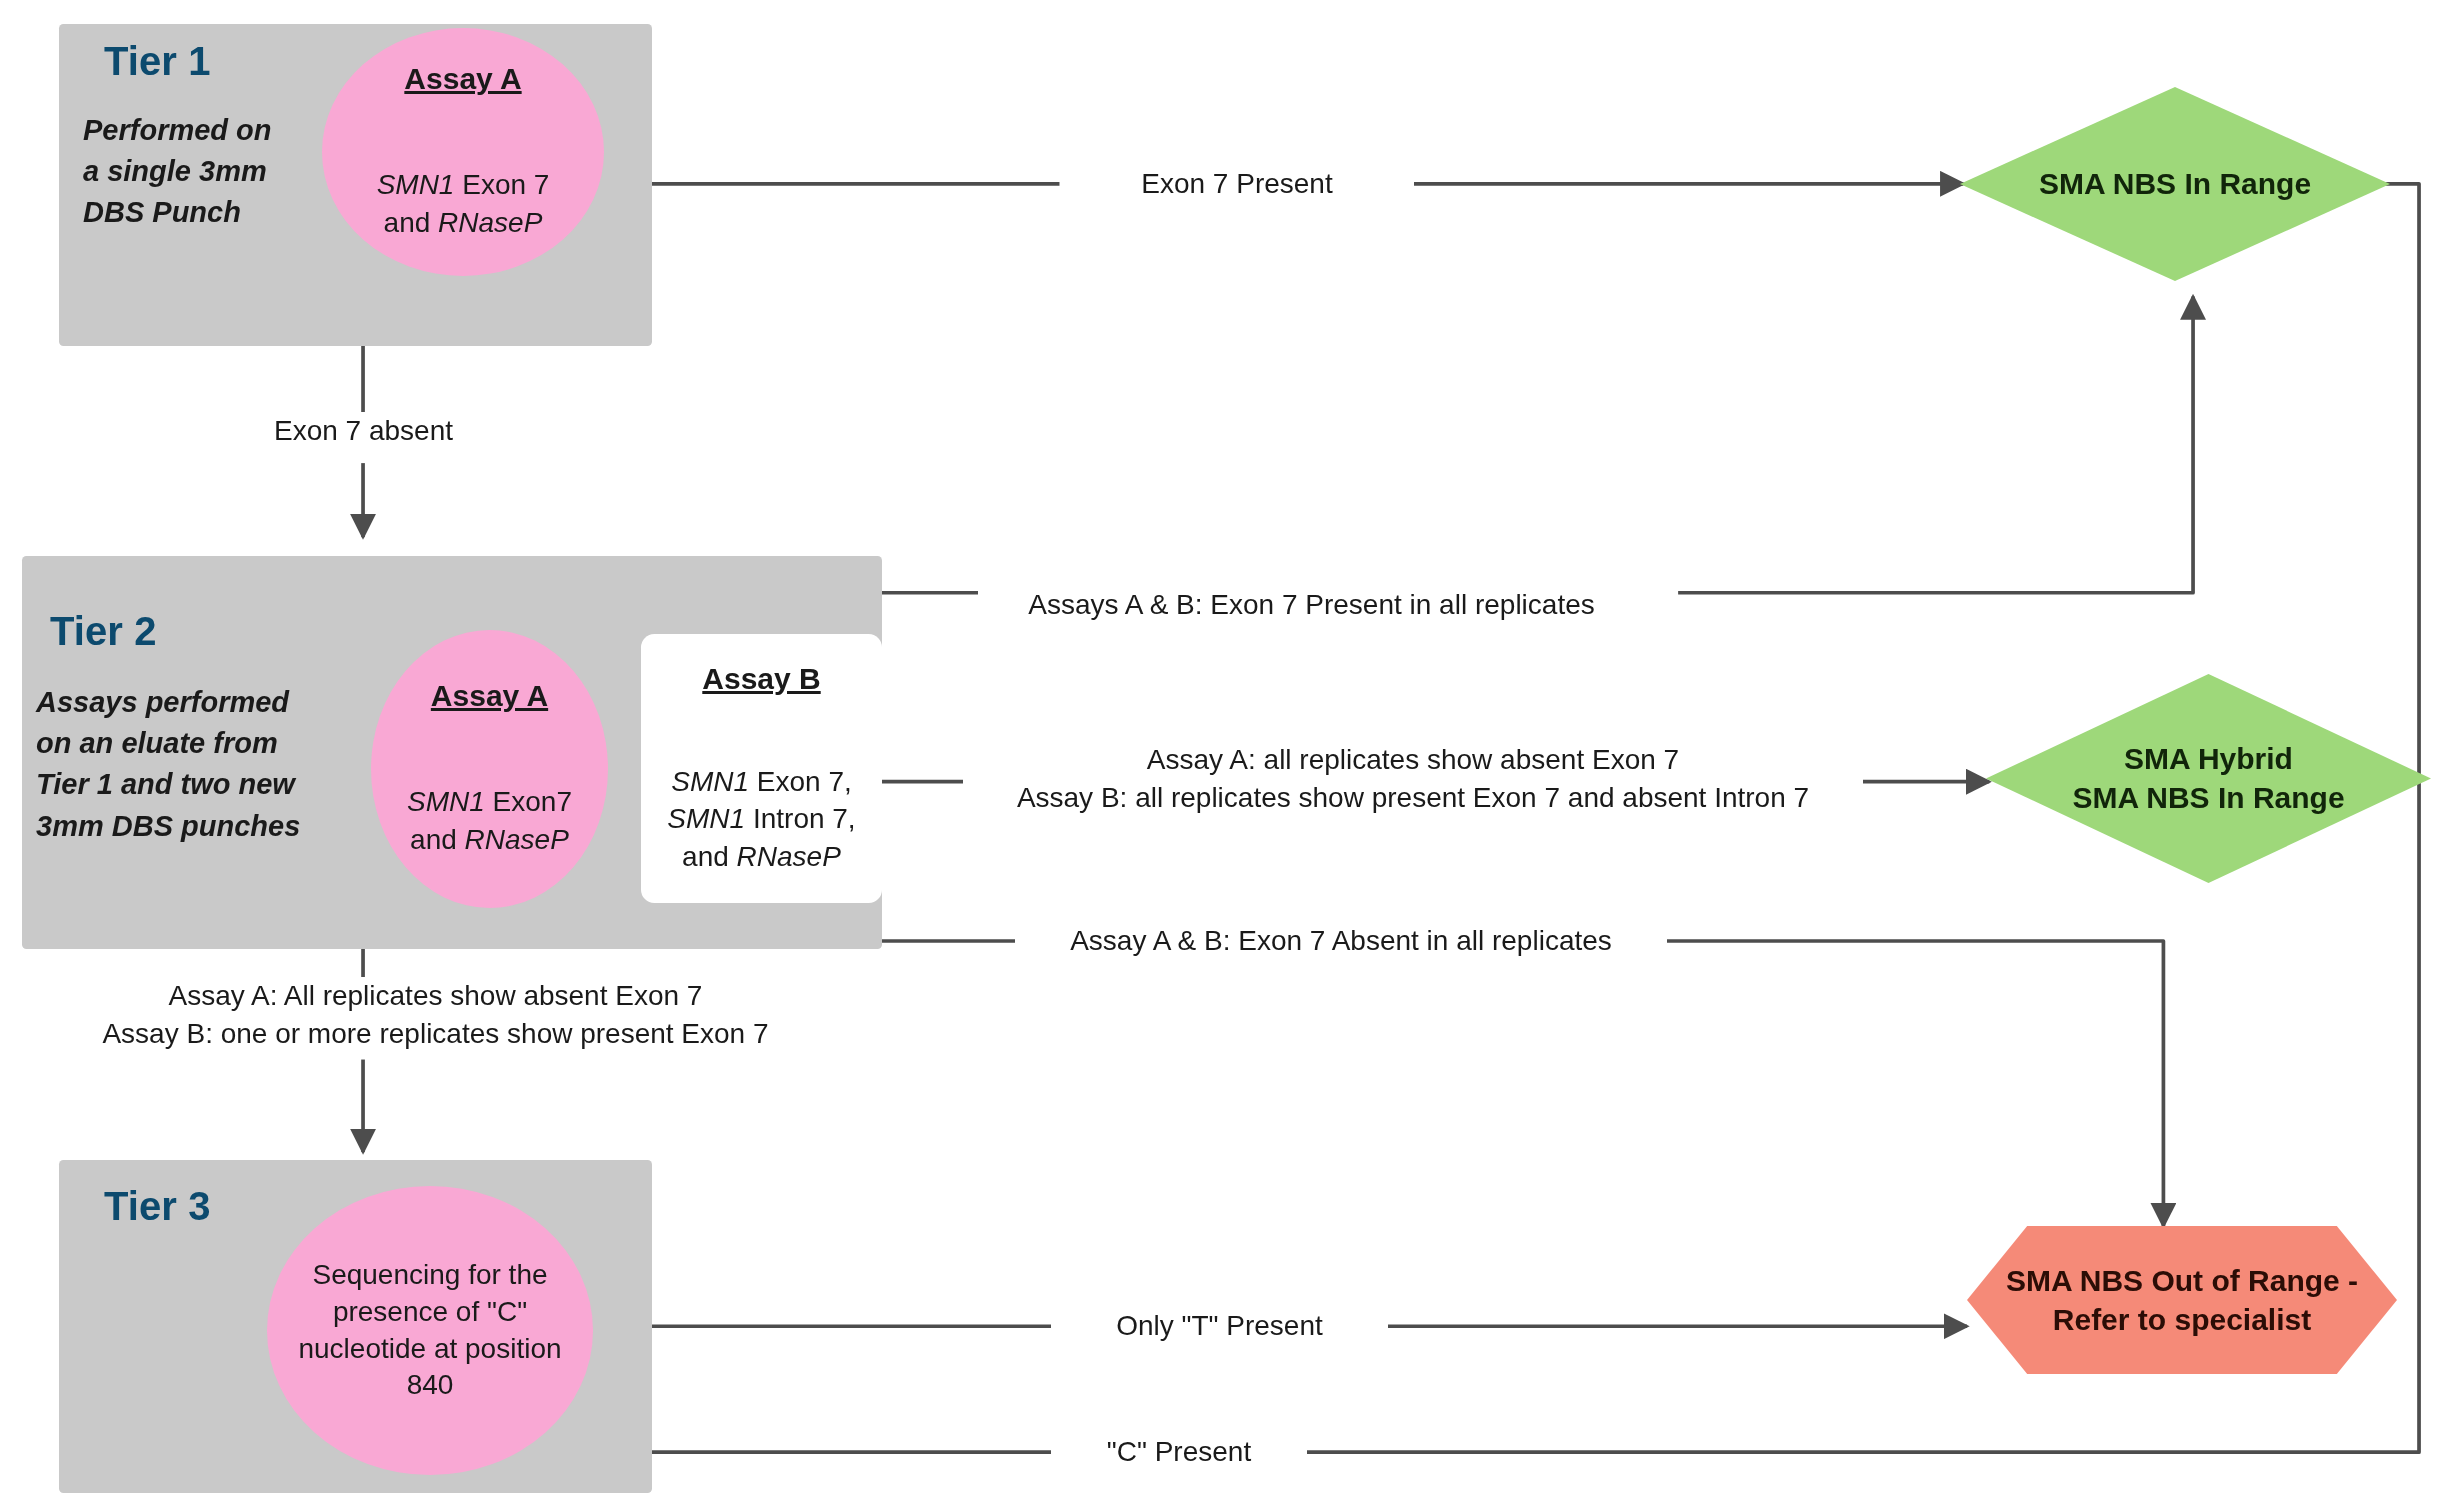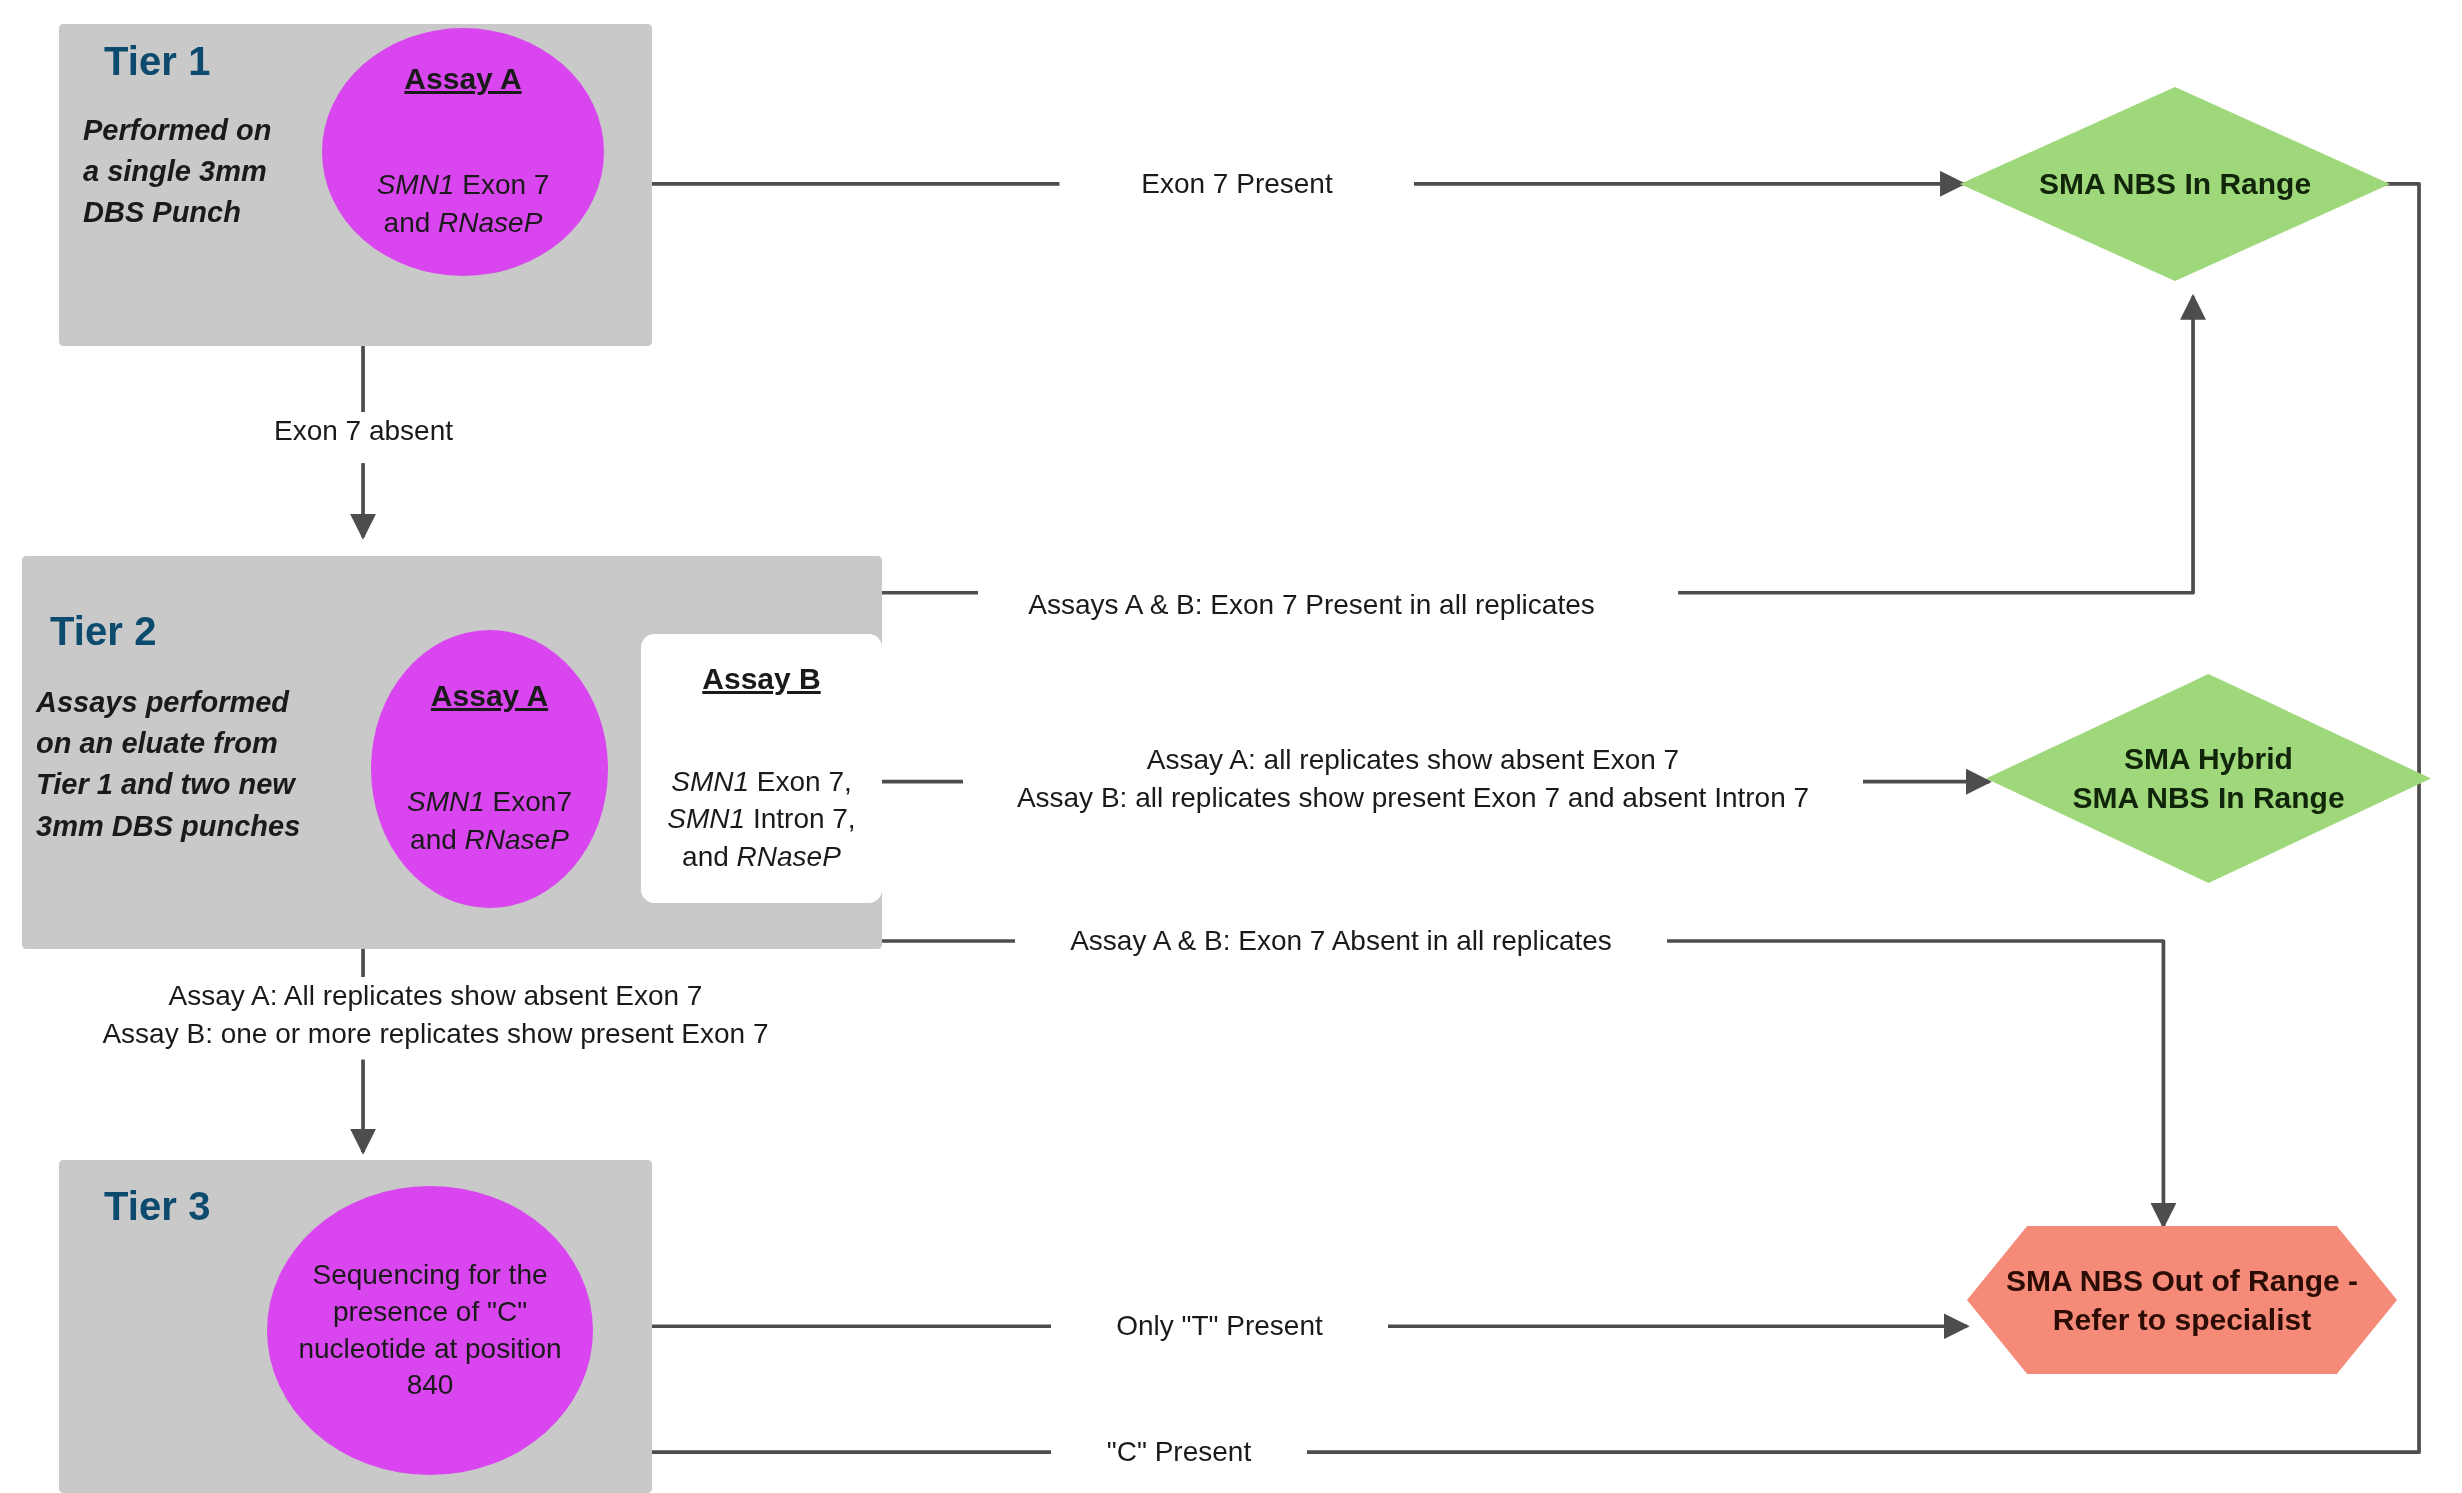--- a/index.html
+++ b/index.html
@@ -46,21 +46,21 @@
     font-style: italic;
     font-weight: bold;
     font-size: 29px;
     line-height: 1.42;
     color: #1a1a1a;
   }
 
   
   .assay-ellipse {
     position: absolute;
-    background: #d946ef;
+    background: #f9a8d4;
     border-radius: 50%;
     display: flex;
     flex-direction: column;
     align-items: center;
     justify-content: center;
     text-align: center;
     box-sizing: border-box;
   }
   .assay-rect {
     position: absolute;

